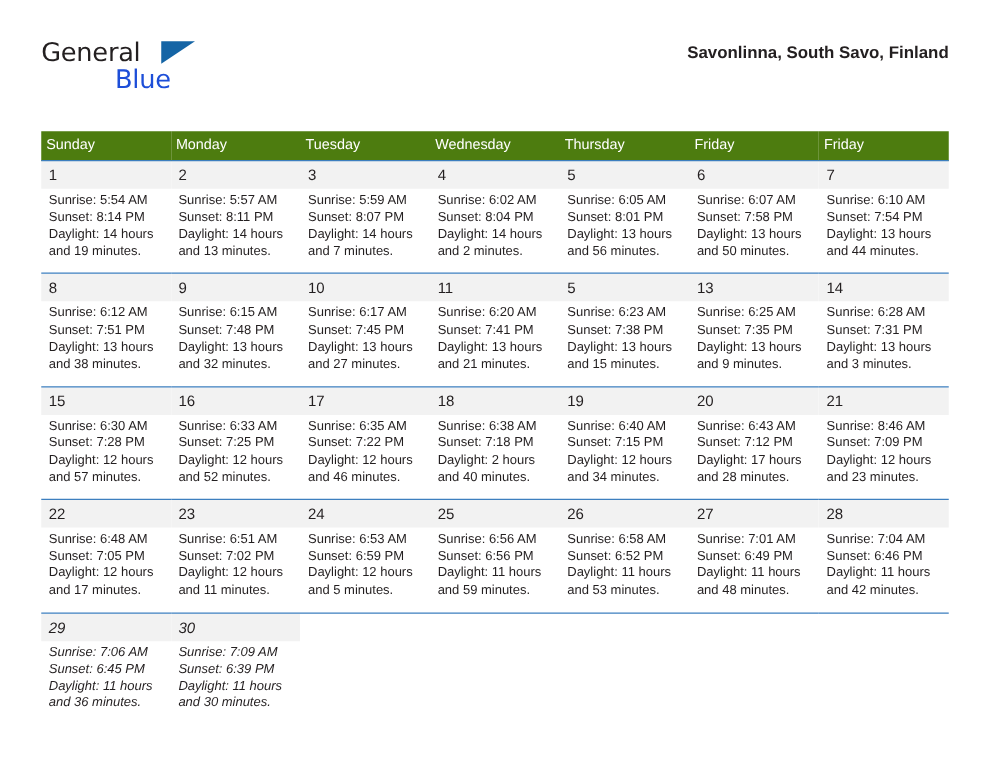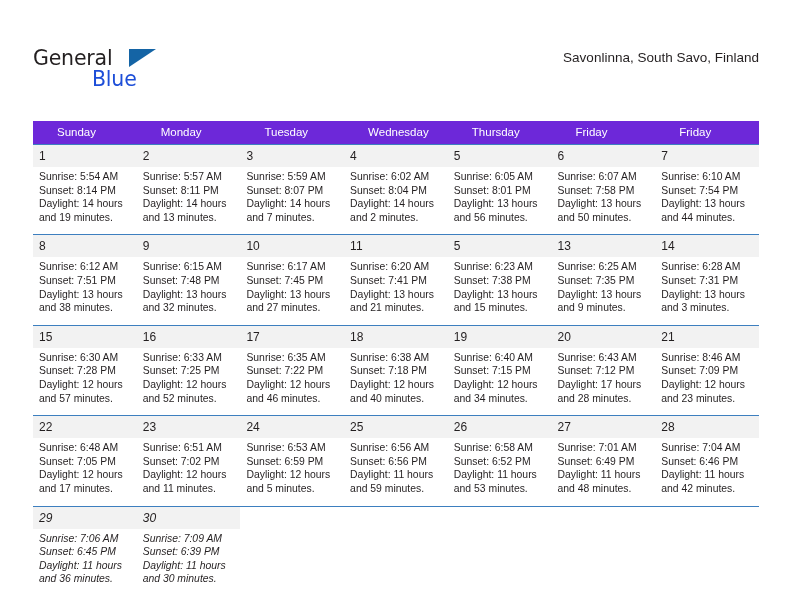--- a/index.html
+++ b/index.html
@@ -12,21 +12,20 @@
     background: #ffffff;
     font-family: "Liberation Sans", sans-serif;
     color: #231f20;
     overflow: hidden;
   }
   .page {
     position: relative;
     width: 792px;
     height: 432px;
     box-sizing: border-box;
-    margin-top: 16px;
   }
 
   
   .top-bar {
     position: absolute;
     left: 33px;
     top: 28px;
     right: 33px;
     height: 68px;
   }
@@ -76,44 +75,44 @@
   .cal-title {
     font-size: 27px;
     font-weight: 400;
     color: #231f20;
     line-height: 34px;
     white-space: nowrap;
     font-family: "Liberation Sans", sans-serif;
   }
   .cal-subtitle {
     font-size: 13.5px;
-    font-weight: 400;
+    font-weight: 700;
     color: #231f20;
     line-height: 20px;
     margin-top: 4px;
     white-space: nowrap;
     font-family: "Liberation Sans", sans-serif;
   }
 
   
   .calendar {
     position: absolute;
     left: 33px;
     top: 105px;
     width: 726px;
     border-collapse: collapse;
     table-layout: fixed;
   }
   .calendar th {
-    background: #6d28d9;
+    background: #4d7c0f;
     color: #ffffff;
     font-size: 11.5px;
     font-weight: 400;
     text-align: left;
-    padding: 5px 0 6px 24px;
+    padding: 5px 0 6px 4px;
     height: 10px;
     border: none;
     font-family: "Liberation Sans", sans-serif;
   }
   .calendar td {
     vertical-align: top;
     padding: 0;
     width: 103.7px;
     border-top: 1.4px solid #3d7fbf;
     background: #ffffff;
@@ -319,21 +318,21 @@
               <div>Sunrise: 6:35 AM</div>
               <div>Sunset: 7:22 PM</div>
               <div class="daylight">Daylight: 12 hours and 46 minutes.</div>
             </div>
           </td>
           <td>
             <div class="daynum">18</div>
             <div class="info">
               <div>Sunrise: 6:38 AM</div>
               <div>Sunset: 7:18 PM</div>
-              <div class="daylight">Daylight: 12 hours and 40 minutes.</div>
+              <div class="daylight">Daylight: 2 hours and 40 minutes.</div>
             </div>
           </td>
           <td>
             <div class="daynum">19</div>
             <div class="info">
               <div>Sunrise: 6:40 AM</div>
               <div>Sunset: 7:15 PM</div>
               <div class="daylight">Daylight: 12 hours and 34 minutes.</div>
             </div>
           </td>

